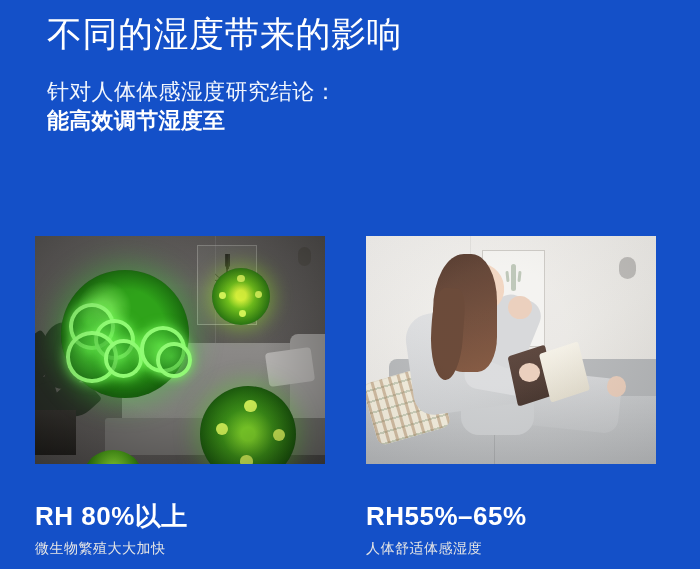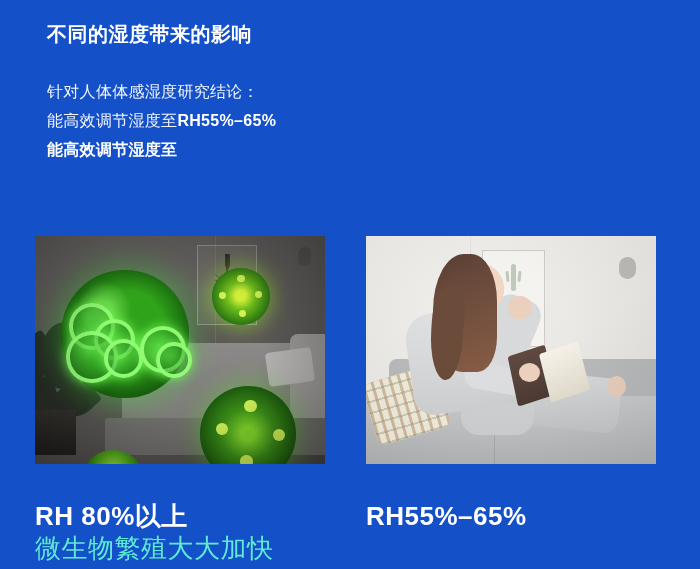--- a/index.html
+++ b/index.html
@@ -12,32 +12,32 @@
     position:relative;
   }
   .slide{
     position:absolute;inset:0;
     background:#1450c8;
   }
 
   
   .headline{
     position:absolute;left:47px;top:17px;
-    font-size:20px;line-height:34px;
-    font-weight:bold;color:#ffffff;
+    font-size:35px;line-height:34px;
+    font-weight:normal;color:#ffffff;
     letter-spacing:.5px;
     white-space:nowrap;
     text-align:center;
   }
 
   
   .intro{
     position:absolute;left:47px;top:77px;
     color:#f2f6fd;
-    font-size:16px;line-height:29px;
+    font-size:22px;line-height:29px;
     letter-spacing:.3px;
   }
   .intro .ln{white-space:nowrap;display:block;}
   .intro .b{font-weight:bold;color:#ffffff;}
 
   
   .panel{
     position:absolute;top:236px;
     width:290px;height:228px;
     overflow:hidden;
@@ -301,34 +301,33 @@
     margin-top:28px;
   }
   .caption.left{left:35px;}
   .caption.right{left:366px;}
   .caption .big{
     font-size:26px;line-height:32px;font-weight:bold;letter-spacing:.5px;
     white-space:nowrap;
   }
   .caption .sub{
     margin-top:4px;
-    font-size:26px;line-height:25px;color:#5eead4;letter-spacing:.5px;
+    font-size:14px;line-height:25px;color:#e5e5e5;letter-spacing:.5px;
     white-space:nowrap;
   }
 </style>
 </head>
 <body>
 
 <div class="slide">
 
   <div class="headline">不同的湿度带来的影响</div>
 
   <div class="intro">
     <span class="ln">针对人体体感湿度研究结论：</span>
-    <span class="ln"><span>能高效调节湿度至</span><span class="b">RH55%–65%</span></span>
     <span class="ln b">能高效调节湿度至</span>
   </div>
 
   <div class="panel left">
     <div class="scene dim">
       <div class="wall"></div>
       <div class="wall-seam"></div>
       <div class="frame"></div>
       <div class="knob"></div>
       <div class="sofa-back"></div>
@@ -405,15 +404,16 @@
     </div>
   </div>
 
   <div class="caption left">
     <div class="big">RH 80%以上</div>
     <div class="sub">微生物繁殖大大加快</div>
   </div>
 
   <div class="caption right">
     <div class="big">RH55%–65%</div>
+    <div class="sub">人体舒适体感湿度</div>
   </div>
 
 </div>
 
 </body></html>

